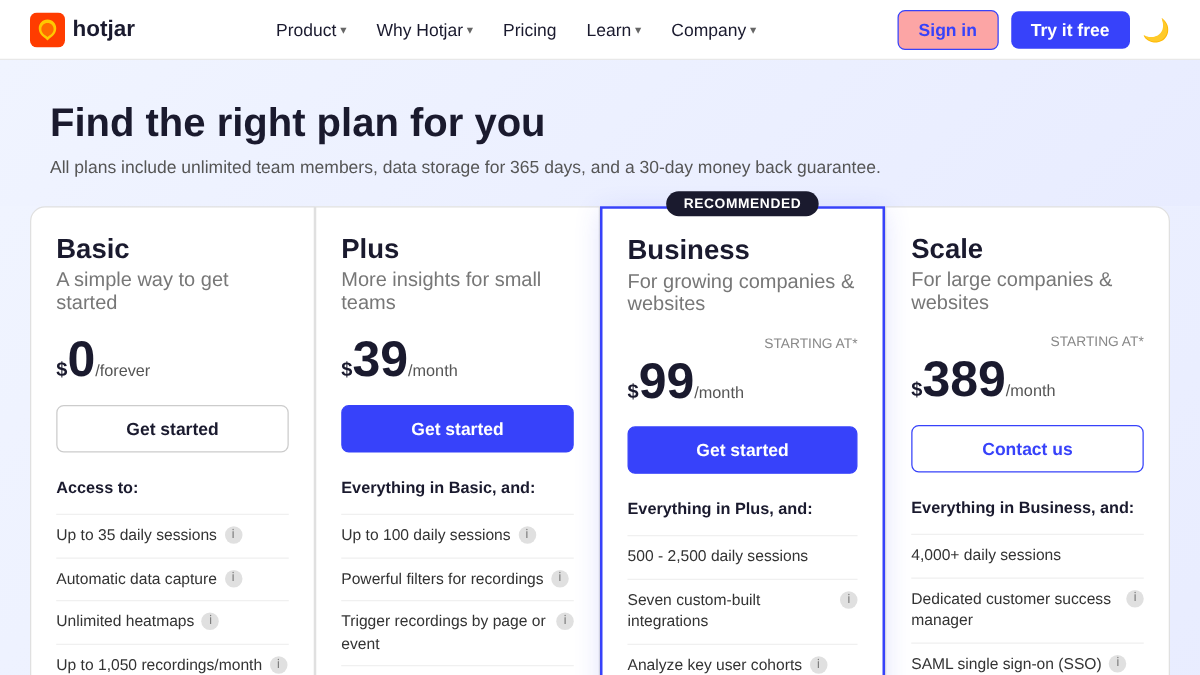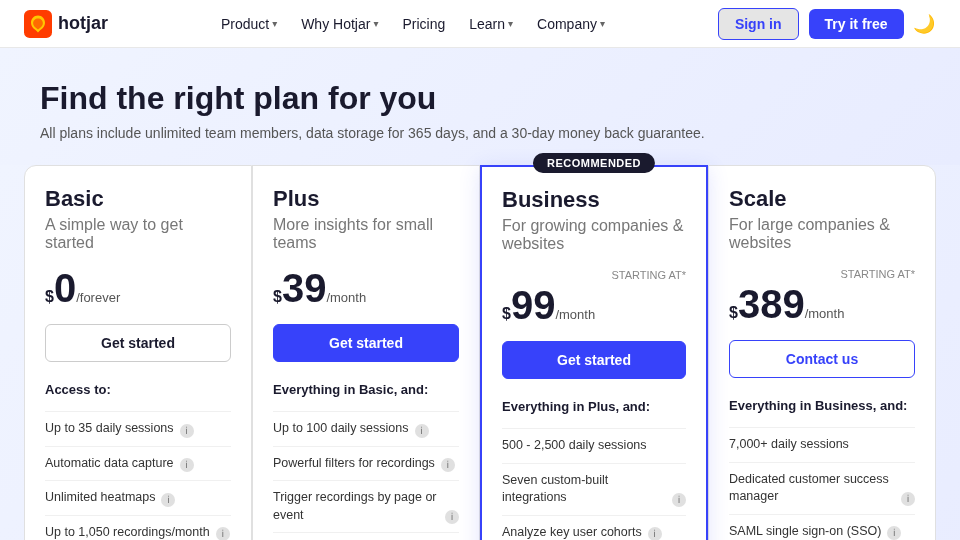--- a/index.html
+++ b/index.html
@@ -16,21 +16,21 @@
     .nav-links { display: flex; align-items: center; gap: 4px; }
     .nav-link {
       display: flex; align-items: center; gap: 3px;
       padding: 6px 10px; font-size: 14px; font-weight: 500;
       color: #1a1a2e; cursor: pointer; border-radius: 4px; text-align: center;
     }
     .chevron { font-size: 10px; color: #666; }
     .nav-actions { display: flex; align-items: center; gap: 10px; }
     .btn-signin {
       padding: 7px 16px; border: 1.5px solid #3742fa; border-radius: 6px;
-      color: #3742fa; font-size: 14px; font-weight: 600; cursor: pointer; background: #e5e5e5;
+      color: #3742fa; font-size: 14px; font-weight: 600; cursor: pointer; background: #fca5a5;
     }
     .btn-try {
       padding: 7px 16px; border: none; border-radius: 6px;
       background: #3742fa; color: #fff; font-size: 14px; font-weight: 600; cursor: pointer;
     }
     .moon-icon { font-size: 18px; cursor: pointer; color: #555; }
 
     
     .hero { padding: 32px 40px 24px; background: linear-gradient(135deg, #f0f4ff 0%, #e8ecff 100%); }
     .hero h1 { font-size: 32px; font-weight: 700; color: #1a1a2e; margin-bottom: 8px; }
@@ -81,21 +81,21 @@
     .btn-contact {
       display: block; width: 100%; padding: 10px;
       background: #fff; border: 1.5px solid #3742fa; border-radius: 6px;
       color: #3742fa; font-size: 14px; font-weight: 600;
       cursor: pointer; text-align: center; margin-bottom: 20px;
     }
 
     
     .features-header { font-size: 13px; font-weight: 700; color: #1a1a2e; margin-bottom: 14px; }
     .feature-item {
-      display: flex; align-items: flex-end; gap: 6px;
+      display: flex; align-items: flex-start; gap: 6px;
       padding: 8px 0; border-top: 1px solid #f0f0f0;
       font-size: 12.5px; color: #333; line-height: 1.4;
     }
     .info-icon {
       width: 14px; height: 14px; border-radius: 50%;
       background: #e0e0e0; color: #777; font-size: 10px;
       display: inline-flex; align-items: center; justify-content: center;
       flex-shrink: 0; margin-top: 1px; cursor: pointer;
     }
   </style>
@@ -233,21 +233,21 @@
       <div class="plan-desc">For large companies &amp; websites</div>
       <div class="starting-at">STARTING AT*</div>
       <div class="price-row">
     <span class="price-dollar">$</span>
     <span class="price-amount">389</span>
     <span class="price-period">/month</span>
   </div>
       <button class="btn-contact">Contact us</button>
       <div class="features-header">Everything in Business, and:</div>
       <div class="feature-item">
-      <span>7,000+ daily sessions</span>
+      <span>4,000+ daily sessions</span>
 
     </div>
       <div class="feature-item">
       <span>Dedicated customer success manager</span>
       <span class="info-icon">ℹ</span>
     </div>
       <div class="feature-item">
       <span>SAML single sign-on (SSO)</span>
       <span class="info-icon">ℹ</span>
     </div>

